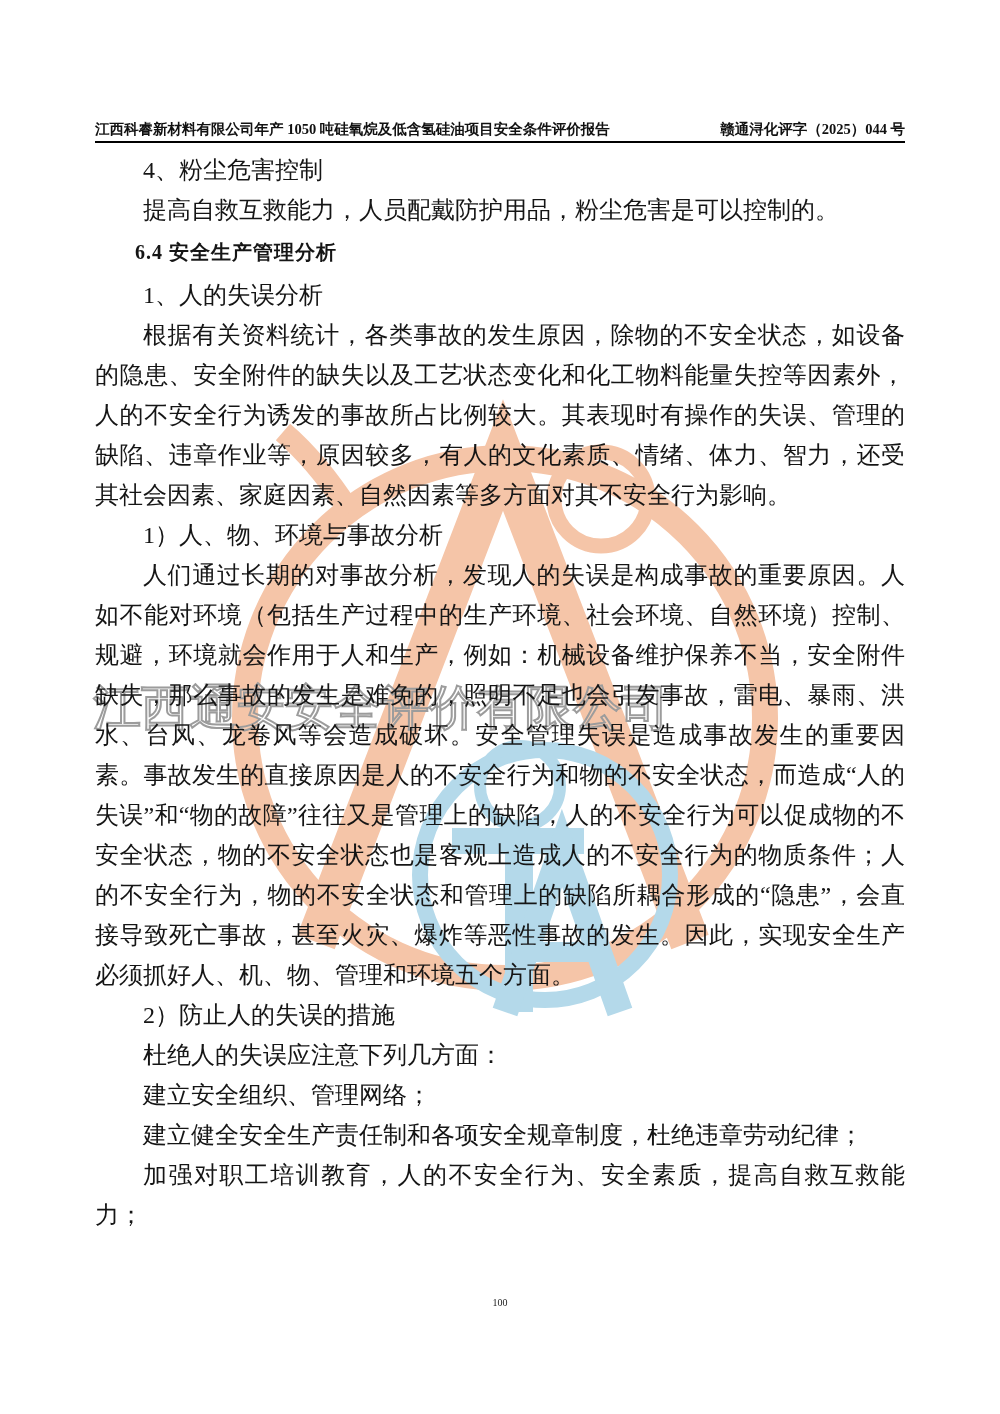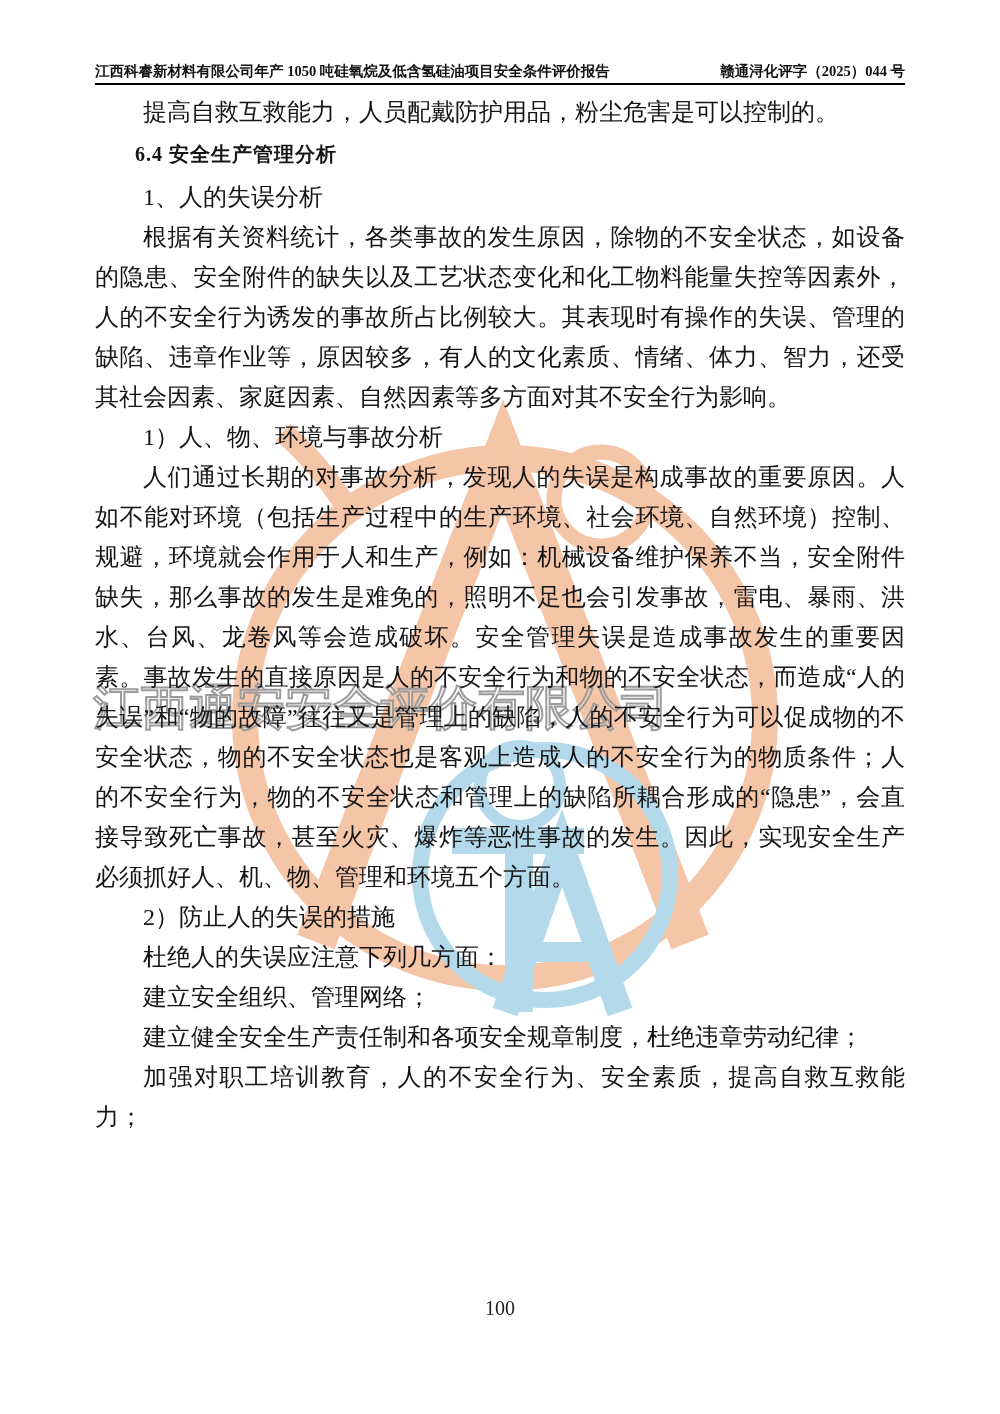--- a/index.html
+++ b/index.html
@@ -27,21 +27,21 @@
     -webkit-text-stroke:2px #9c9c9c;
     text-stroke:2px #9c9c9c;
   }
   
   .content{
     position:relative;z-index:2;
     padding:0 95px;
   }
   .doc-header{
     display:flex;justify-content:space-between;align-items:flex-end;
-    padding-top:62px;padding-bottom:3px;
+    padding-top:120px;padding-bottom:3px;
     border-bottom:2px solid #000;
     font-size:14.5px;line-height:18px;
     font-weight:bold;
     color:#111;
   }
   .doc-header .hdr-left{max-width:640px;}
   .doc-header .hdr-right{white-space:nowrap;}
   .body-text{
     padding-top:7px;
     font-size:24px;line-height:40px;
@@ -52,21 +52,21 @@
     margin:5px 0 0 0;
     font-size:20px;line-height:45px;
     font-weight:bold;
     text-indent:0;
     letter-spacing:1px;
   }
   .page-footer{
     position:absolute;left:0;top:1297px;width:100%;
     z-index:2;
     text-align:center;
-    font-size:20px;color:#222;
+    font-size:10px;color:#222;
   }
 </style>
 </head>
 <body>
 
 <div class="page">
 
   <svg class="wm-logo" viewBox="0 0 1000 1414" xmlns="http://www.w3.org/2000/svg" aria-hidden="true">
     <g stroke="#f5c5a8" fill="none">
 
@@ -94,20 +94,21 @@
   <div class="wm-company">江西通安安全评价有限公司</div>
 
   <div class="content">
 
     <div class="doc-header">
       <span class="hdr-left">江西科睿新材料有限公司年产 1050 吨硅氧烷及低含氢硅油项目安全条件评价报告</span>
       <span class="hdr-right">赣通浔化评字（2025）044 号</span>
     </div>
 
     <div class="body-text">
+      <p>4、粉尘危害控制</p>
       <p>提高自救互救能力，人员配戴防护用品，粉尘危害是可以控制的。</p>
 
       <p class="section-heading">6.4 安全生产管理分析</p>
 
       <p>1、人的失误分析</p>
       <p>根据有关资料统计，各类事故的发生原因，除物的不安全状态，如设备的隐患、安全附件的缺失以及工艺状态变化和化工物料能量失控等因素外，人的不安全行为诱发的事故所占比例较大。其表现时有操作的失误、管理的缺陷、违章作业等，原因较多，有人的文化素质、情绪、体力、智力，还受其社会因素、家庭因素、自然因素等多方面对其不安全行为影响。</p>
 
       <p>1）人、物、环境与事故分析</p>
       <p>人们通过长期的对事故分析，发现人的失误是构成事故的重要原因。人如不能对环境（包括生产过程中的生产环境、社会环境、自然环境）控制、规避，环境就会作用于人和生产，例如：机械设备维护保养不当，安全附件缺失，那么事故的发生是难免的，照明不足也会引发事故，雷电、暴雨、洪水、台风、龙卷风等会造成破坏。安全管理失误是造成事故发生的重要因素。事故发生的直接原因是人的不安全行为和物的不安全状态，而造成“人的失误”和“物的故障”往往又是管理上的缺陷，人的不安全行为可以促成物的不安全状态，物的不安全状态也是客观上造成人的不安全行为的物质条件；人的不安全行为，物的不安全状态和管理上的缺陷所耦合形成的“隐患”，会直接导致死亡事故，甚至火灾、爆炸等恶性事故的发生。因此，实现安全生产必须抓好人、机、物、管理和环境五个方面。</p>
 

